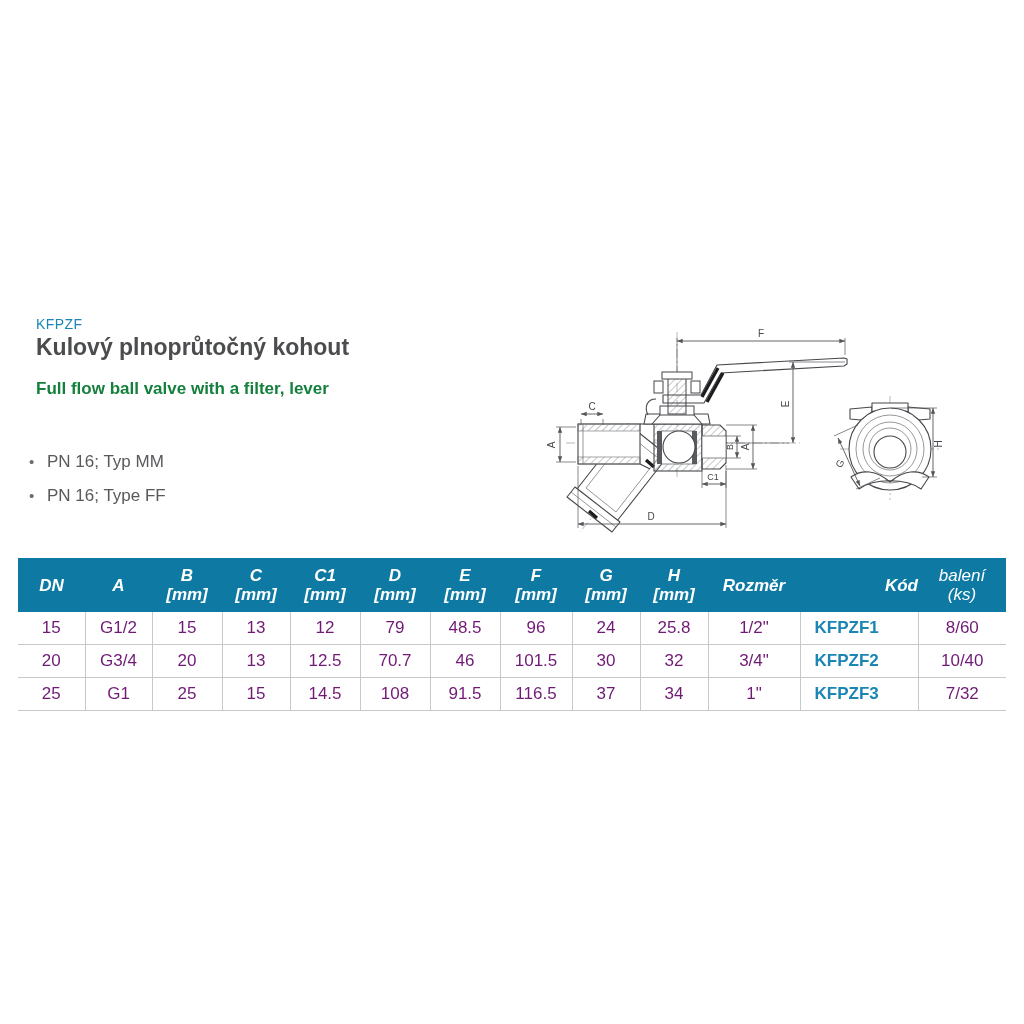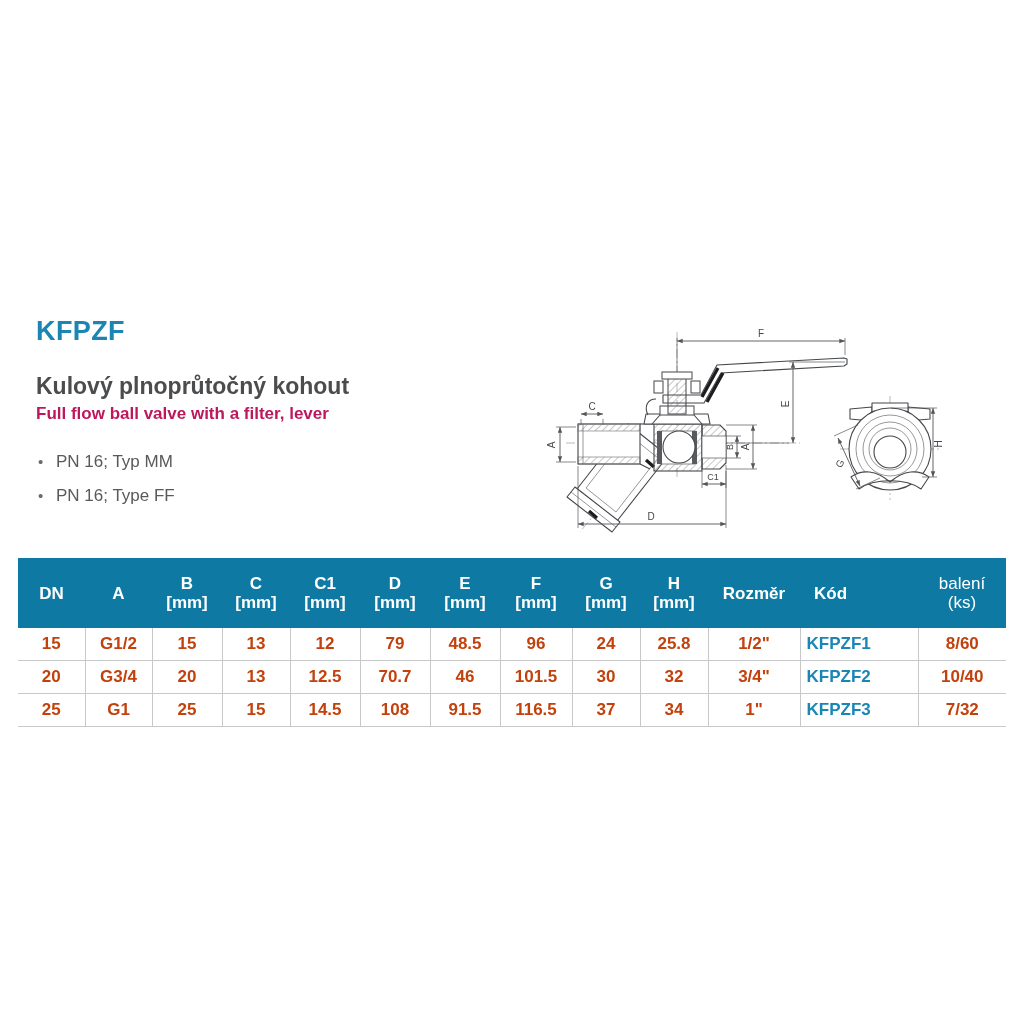--- a/index.html
+++ b/index.html
@@ -3,54 +3,54 @@
 <meta charset="utf-8">
 <style>
   html,body{margin:0;padding:0;}
   body{
     width:1024px;height:1024px;background:#ffffff;position:relative;
     font-family:"Liberation Sans", sans-serif;
     -webkit-font-smoothing:antialiased;
   }
   
   .title-block{position:absolute;left:36px;top:316px;color:#4b4c4e;}
-  .prod-code{font-size:27px;font-weight:700;color:#1b86b4;letter-spacing:.4px;}
-  .prod-title-cs{font-size:23px;font-weight:700;line-height:30px;margin-top:24px;color:#4b4c4e;}
+  .prod-code{font-size:14px;font-weight:400;color:#1b86b4;letter-spacing:.4px;}
+  .prod-title-cs{font-size:23px;font-weight:700;line-height:30px;margin-top:0;color:#4b4c4e;}
   .prod-title-cs span{display:block;}
-  .prod-title-en{font-size:17px;font-weight:700;margin-top:3px;color:#be185d;}
+  .prod-title-en{font-size:17px;font-weight:700;margin-top:17px;color:#15803d;}
   
-  .features{position:absolute;left:38px;top:452px;margin:0;padding:0;list-style:none;
+  .features{position:absolute;left:29px;top:452px;margin:0;padding:0;list-style:none;
     font-size:17px;color:#58595b;}
   .features li{margin-bottom:14px;line-height:20px;}
   .features li .dot{display:inline-block;width:18px;color:#6b6c6e;font-size:15px;}
   
   .drawing{position:absolute;left:545px;top:325px;width:470px;height:228px;}
   .part{stroke:#46474b;stroke-width:1.1;fill:none;stroke-linejoin:round;}
   .part-thin{stroke:#6a6b6e;stroke-width:.7;fill:none;}
   .whitefill{fill:#ffffff;}
   .dim{stroke:#55565a;stroke-width:.9;fill:none;}
   .ext{stroke:#55565a;stroke-width:.7;fill:none;}
   .cl{stroke:#8a8c8f;stroke-width:.6;fill:none;stroke-dasharray:9 3 2 3;}
   .dimtxt{font-family:"Liberation Sans",sans-serif;font-size:10px;fill:#46474b;}
   .dimtxt-s{font-family:"Liberation Sans",sans-serif;font-size:9px;fill:#46474b;}
   .seat{fill:#595a5e;stroke:none;}
   .band{stroke:#1c1c1e;stroke-width:3.2;fill:none;stroke-linecap:butt;}
   
   .spec-table{position:absolute;left:18px;top:558px;width:988px;border-collapse:collapse;
     table-layout:fixed;}
-  .spec-table thead th{background:#0e7aa3;color:#ffffff;height:70px;padding:0;
-    font-size:17px;font-weight:700;vertical-align:middle;}
+  .spec-table thead th{background:#0e7aa3;color:#ffffff;height:54px;padding:0;
+    font-size:17px;font-weight:700;vertical-align:middle;font-style:italic;}
   .spec-table thead th .h-main{line-height:19px;}
   .spec-table thead th .h-sub{line-height:19px;font-weight:700;}
   .spec-table thead th.light .h-main,.spec-table thead th.light .h-sub{font-weight:400;}
-  .spec-table thead th.al-left{text-align:left;padding-left:14px;}
-  .spec-table tbody td{height:32px;text-align:center;font-size:17px;color:#c2410c;
-    border-bottom:1px solid #c6c8ca;border-left:1px solid #c6c8ca;padding:0;background:#fff;font-weight:bold;}
+  .spec-table thead th.al-left{text-align:right;padding-left:14px;}
+  .spec-table tbody td{height:32px;text-align:center;font-size:17px;color:#701a75;
+    border-bottom:1px solid #c6c8ca;border-left:1px solid #c6c8ca;padding:0;background:#fff;}
   .spec-table tbody td:first-child{border-left:none;}
-  .spec-table tbody td.kod{text-align:left;padding-left:6px;font-weight:700;color:#1b86b4;}
+  .spec-table tbody td.kod{text-align:left;padding-left:14px;font-weight:700;color:#1b86b4;}
 </style>
 </head>
 <body>
 
 <div class="title-block">
   <div class="prod-code">KFPZF</div>
   <div class="prod-title-cs">
     <span>Kulový plnoprůtočný kohout</span>
   </div>
   <div class="prod-title-en">Full flow ball valve with a filter, lever</div>

